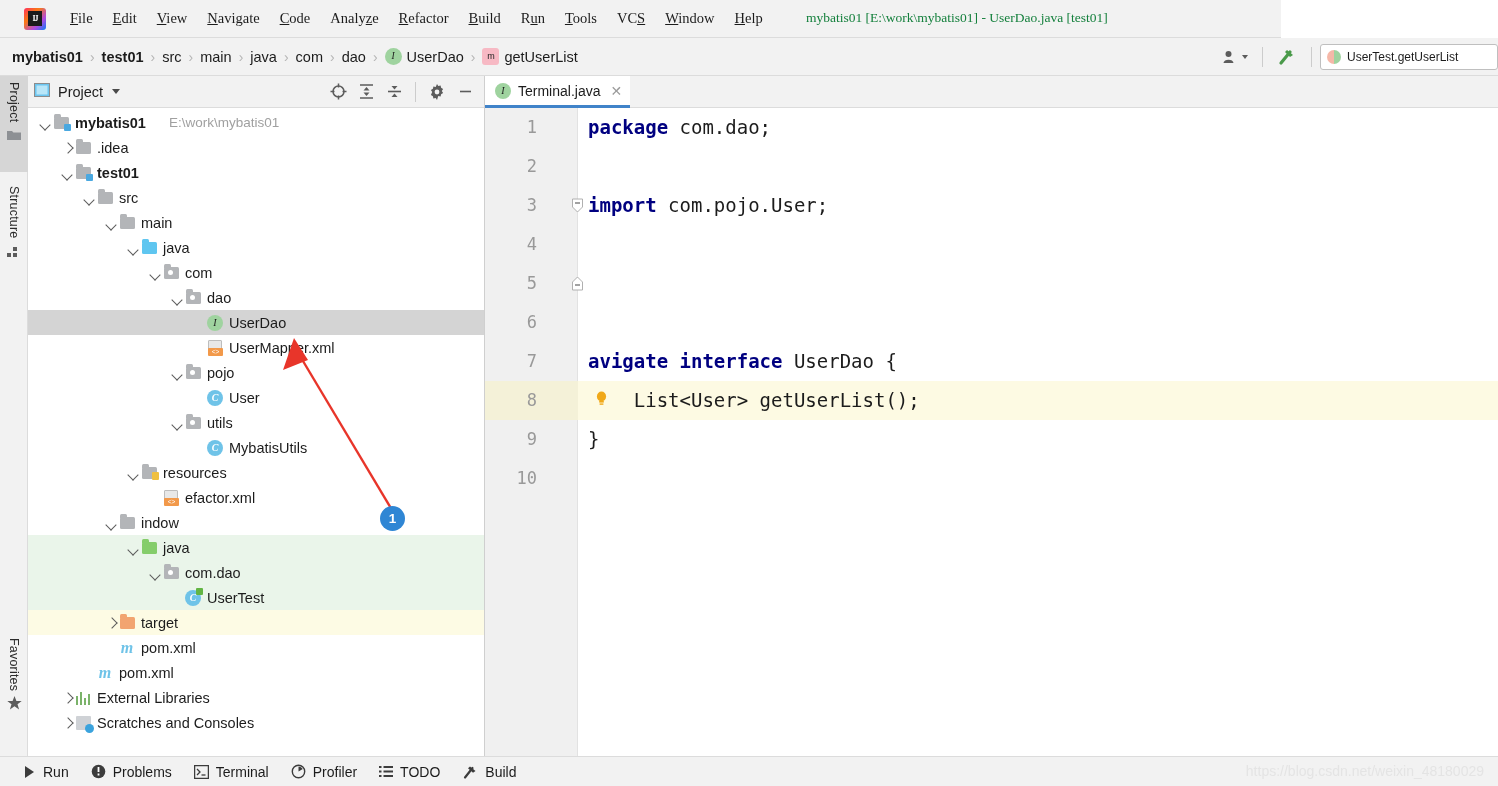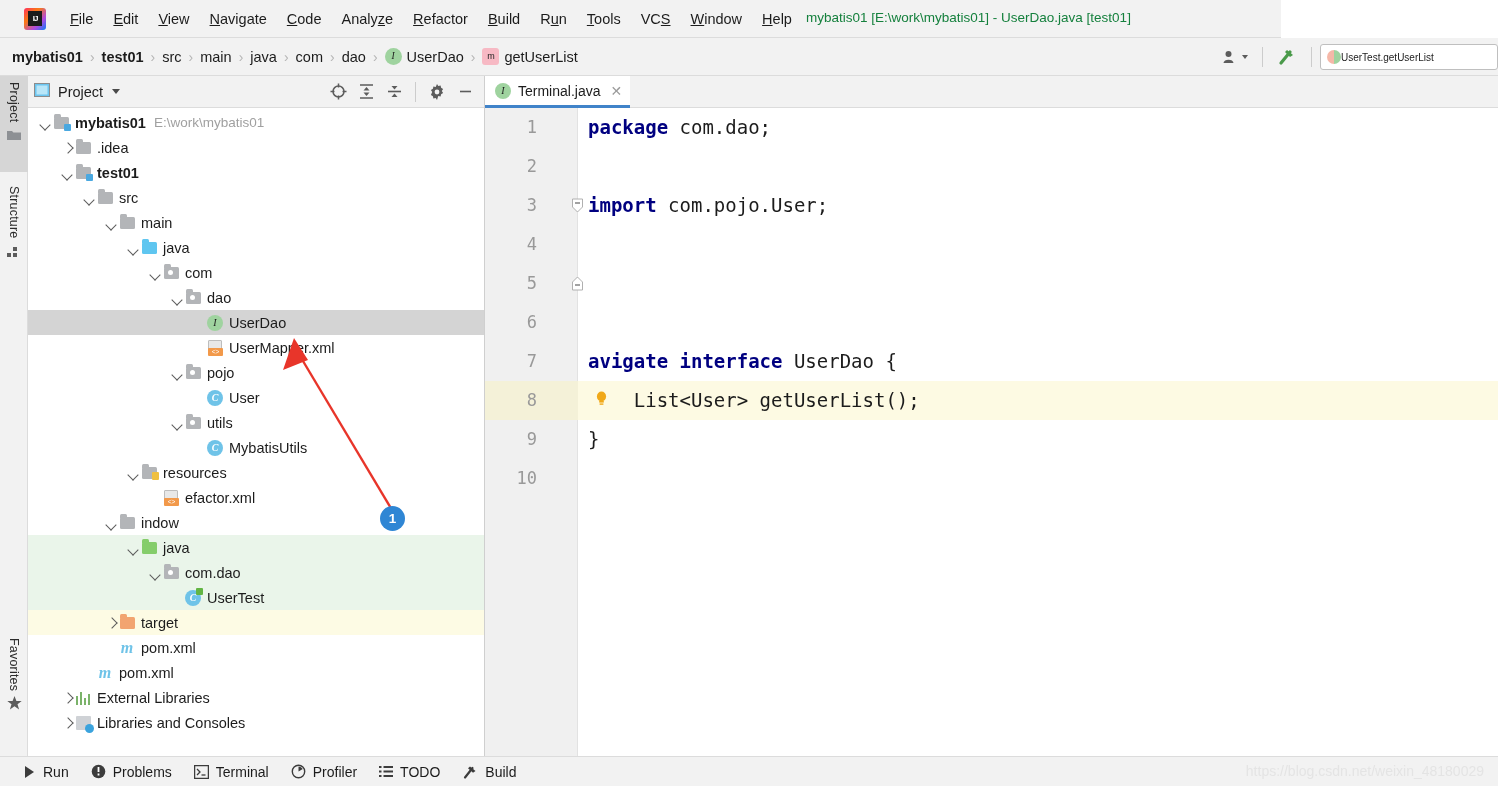--- a/index.html
+++ b/index.html
@@ -9,21 +9,21 @@
     background: #ffffff;
     overflow: hidden;
     -webkit-font-smoothing: antialiased;
   }
   #app { position: relative; width: 1498px; height: 786px; }
 
   
   .menubar {
     position: absolute; left: 0; top: 0; width: 1281px; height: 38px;
     background: #f2f2f2; border-bottom: 1px solid #dcdcdc;
-    display: flex; align-items: center;
+    display: flex; align-items: center; font-family: Liberation Serif, serif;
   }
   .ij-logo {
     width: 22px; height: 22px; margin-left: 24px; margin-right: 14px;
     border-radius: 3px; position: relative; overflow: hidden;
     background: linear-gradient(135deg,#fe315d 0%,#f97a12 35%,#b24ae0 70%,#087cfa 100%);
     flex: 0 0 auto;
   }
   .ij-logo::after {
     content: "IJ"; position: absolute; left: 4px; top: 3px;
     width: 14px; height: 15px; background: #1b1b1b; color: #fff;
@@ -63,21 +63,21 @@
   .tb-right { position: absolute; right: 0; top: 0; height: 38px;
               display: flex; align-items: center; }
   .tb-btn { display: flex; align-items: center; padding: 0 6px; cursor: default; }
   .vline { width: 1px; height: 20px; background: #cccccc; margin: 0 8px; }
   .runcfg {
     height: 26px; min-width: 178px; background: #ffffff;
     border: 1px solid #bfbfbf; border-radius: 3px;
     display: flex; align-items: center; padding: 0 6px; margin-right: 0px;
     overflow: hidden; white-space: nowrap;
   }
-  .runcfg-label { font-size: 10px; color: #1c1c1c; }
+  .runcfg-label { font-size: 12px; color: #1c1c1c; margin-left: 6px; }
   .cfg-dot {
     width: 14px; height: 14px; border-radius: 50%; flex: 0 0 auto;
     background: linear-gradient(90deg,#f5b8a8 50%, #9fd39f 50%);
   }
 
   
   .vtabs {
     position: absolute; left: 0; top: 76px; width: 28px; height: 680px;
     background: #f2f2f2; border-right: 1px solid #dcdcdc;
   }
@@ -130,21 +130,21 @@
   }
   .arrow.right::before {
     content: ""; position: absolute; left: 4px; top: 3px;
     width: 7px; height: 7px; border-top: 1.6px solid #5c5c5c;
     border-right: 1.6px solid #5c5c5c; transform: rotate(45deg);
   }
   .nodeic { width: 18px; height: 18px; flex: 0 0 auto; margin-right: 5px;
             display: flex; align-items: center; justify-content: center; }
   .lbl { font-size: 14.5px; color: #1c1c1c; }
   .lbl.b { font-weight: bold; }
-  .lbl-path { font-size: 13.5px; color: #a0a0a0; margin-left: 8px; }
+  .lbl-path { font-size: 13.5px; color: #a0a0a0; margin-left: 23px; }
 
   
   .fold { width: 15px; height: 12px; position: relative; border-radius: 1.5px; }
   .fold::before {
     content: ""; position: absolute; left: 0; top: -3px; width: 7px; height: 4px;
     border-radius: 1.5px 1.5px 0 0; background: inherit;
   }
   .fold.gray   { background: #b3b5b8; }
   .fold.blue   { background: #5fc6f0; }
   .fold.green  { background: #85cd6b; }
@@ -644,21 +644,21 @@
             </span>
           </span>
           <span class="lbl">External Libraries</span>
         </div>
         <div class="row">
           <span style="display:inline-block;width:32px;flex:0 0 auto;"></span>
           <span class="arrow right"></span>
           <span class="nodeic">
             <span class="scrIc"></span>
           </span>
-          <span class="lbl">Libraries and Consoles</span>
+          <span class="lbl">Scratches and Consoles</span>
         </div>
       </div>
   </div>
 
   <div class="editor">
     <div class="tabstrip">
       <div class="tab">
         <span class="iface">I</span>
         <span class="tab-label">Terminal.java</span>
         <span class="tab-x">✕</span>

